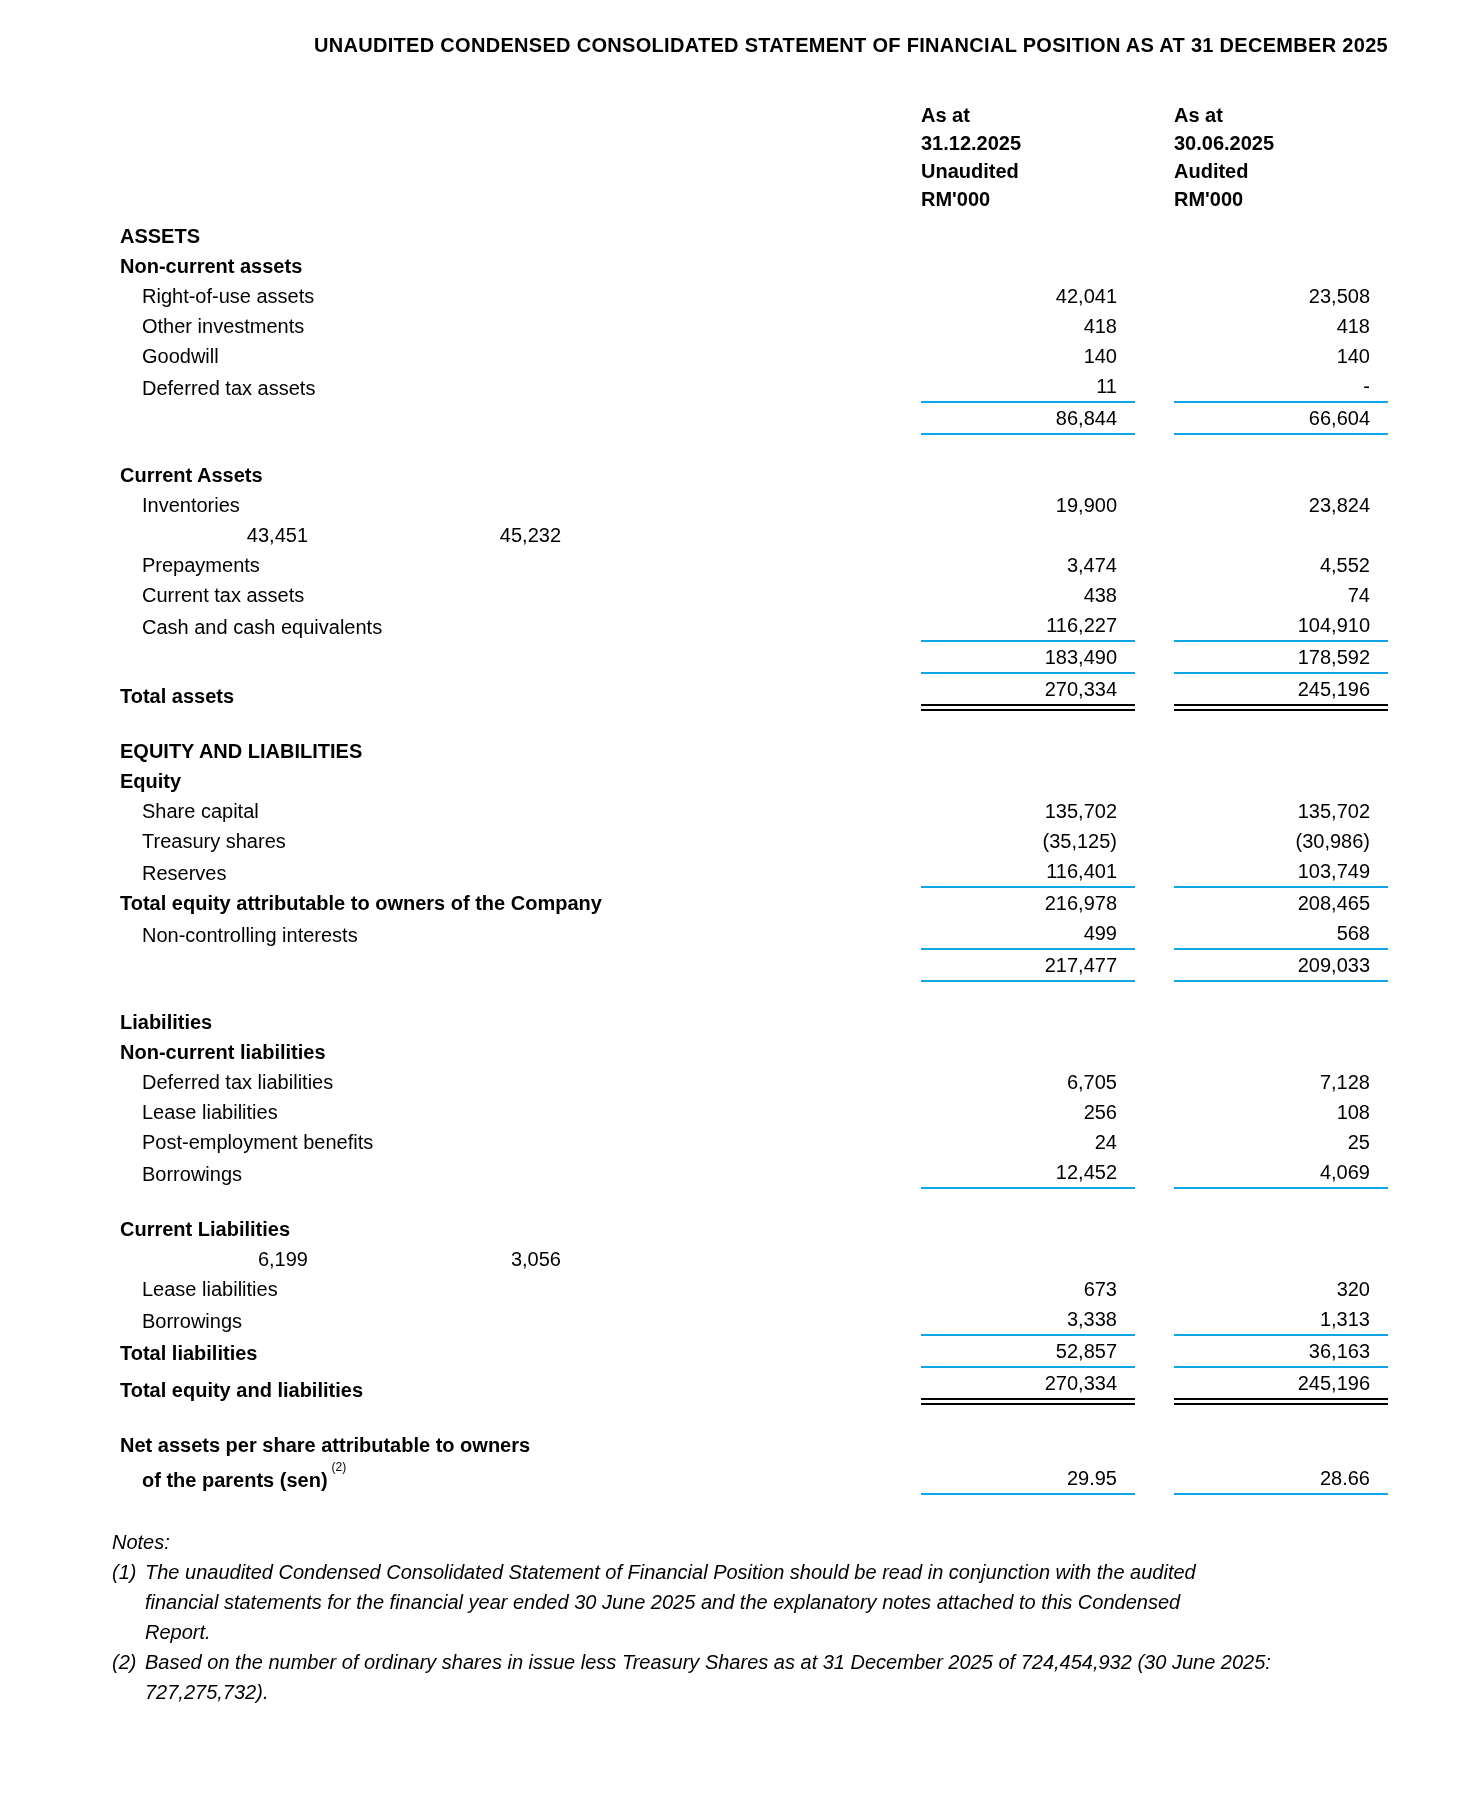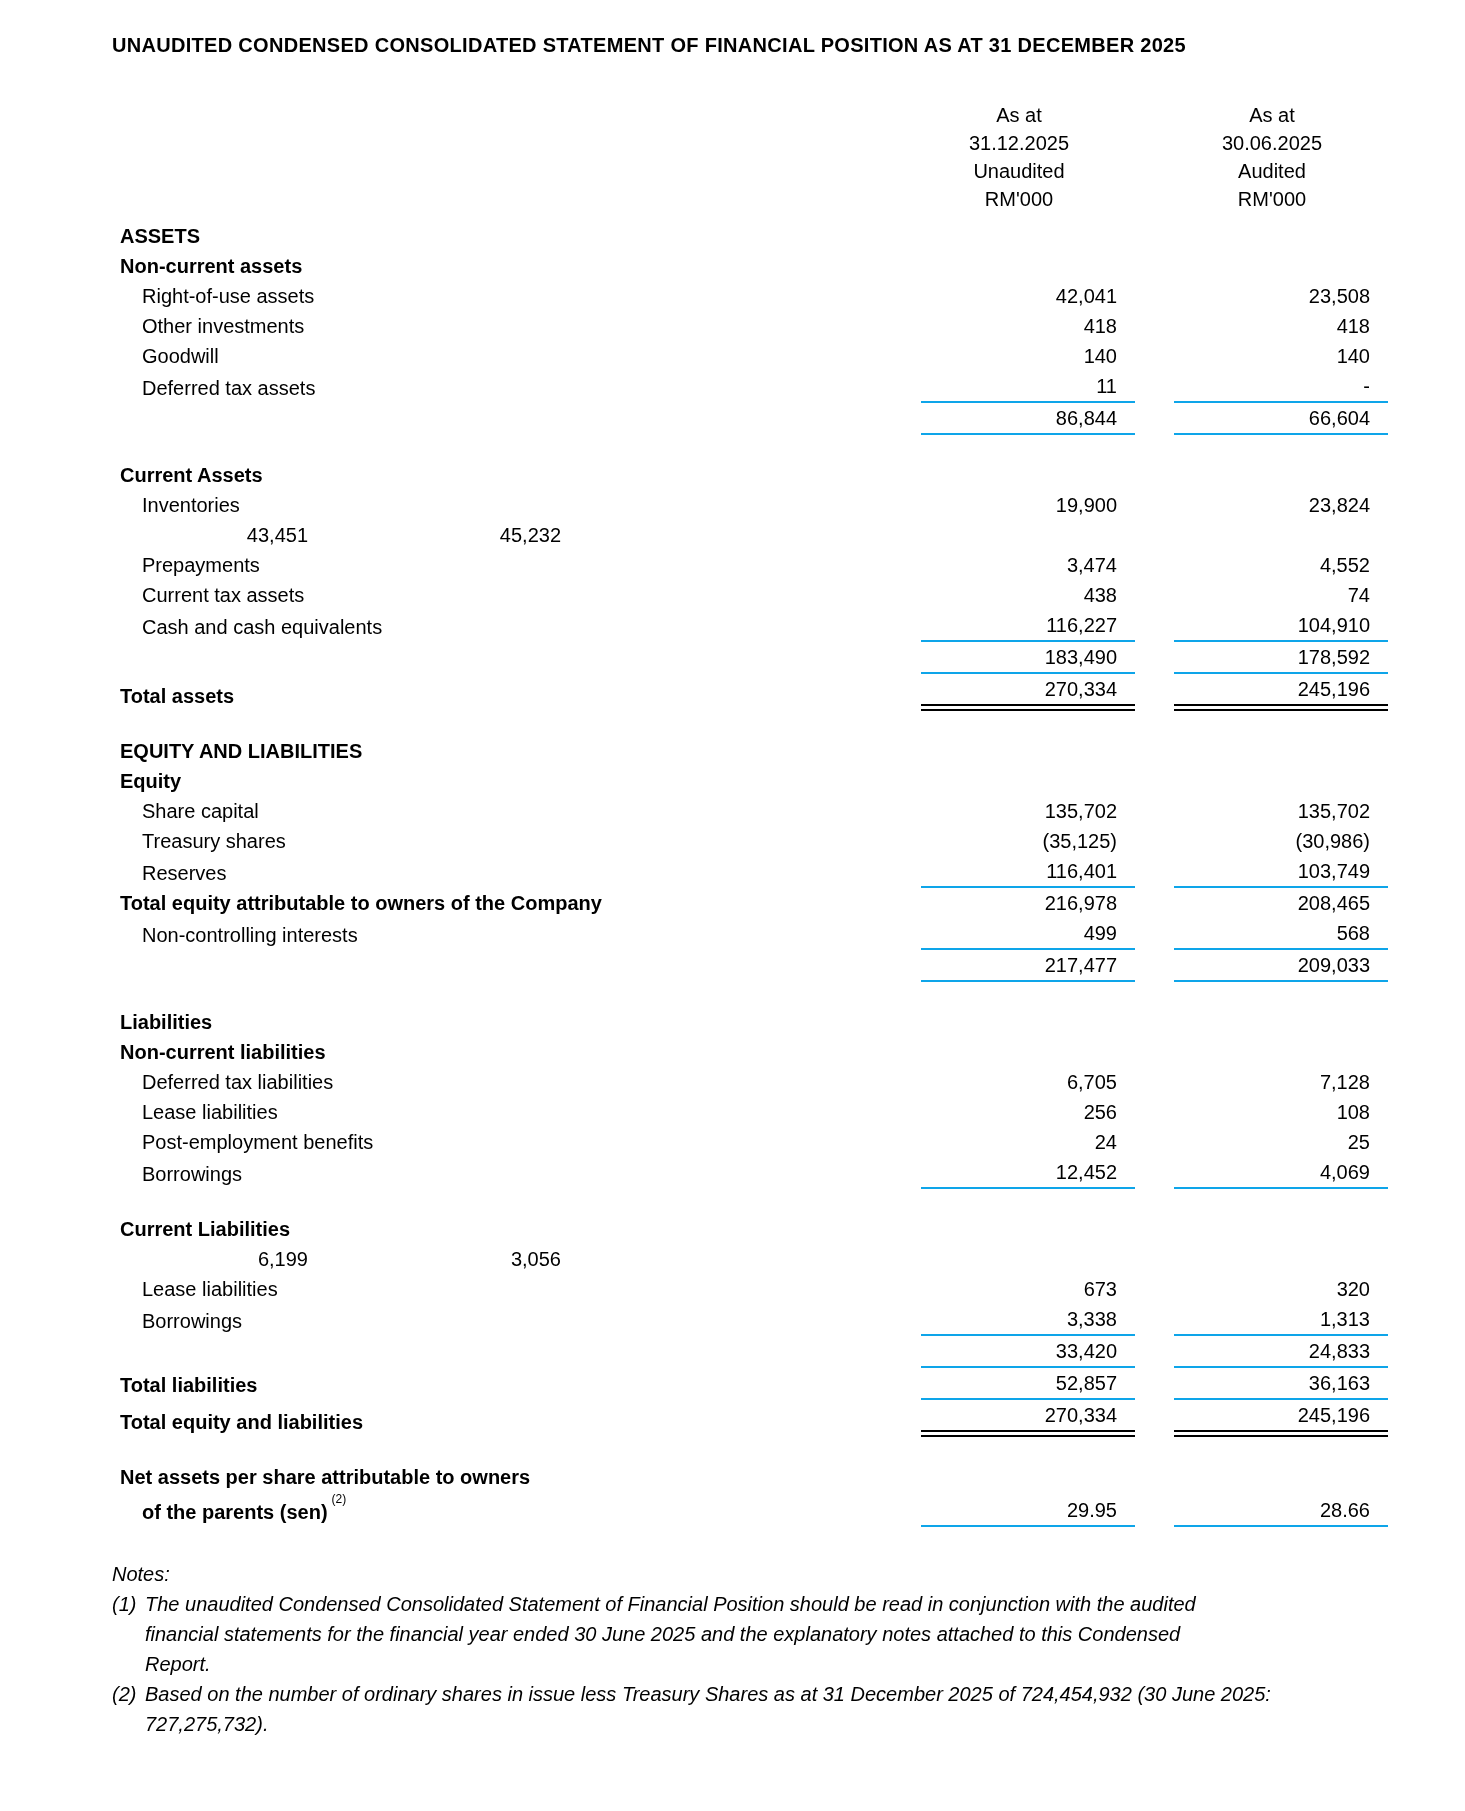--- a/index.html
+++ b/index.html
@@ -14,30 +14,31 @@
     box-sizing:border-box;
   }
   .content { padding:33px 77px 0 112px; }
 
   .title {
     font-size:20px;
     font-weight:bold;
     letter-spacing:0.3px;
     line-height:24px;
     white-space:nowrap;
+    text-align:right;
   }
 
   .headers { display:flex; margin-top:44px; margin-bottom:8px; }
   .headers .hspacer { flex:1; }
   .hcell {
     width:214px;
     box-sizing:border-box;
-    text-align:center;
+    text-align:left;
     padding-right:18px;
-    font-weight:normal;
+    font-weight:bold;
     font-size:20px;
     line-height:28px;
   }
   .hcell.second { margin-left:39px; }
 
   .row { display:flex; align-items:flex-end; min-height:30px; }
   .lbl { flex:1; font-size:20px; line-height:30px; }
   .ind0 { padding-left:8px; }
   .ind1 { padding-left:30px; }
   .row.section .lbl, .row.total .lbl { font-weight:bold; }
@@ -257,25 +258,20 @@
         <div class="row item">
           <div class="lbl ind1">Lease liabilities</div>
           <div class="val first">673</div>
           <div class="val second">320</div>
         </div>
         <div class="row item">
           <div class="lbl ind1">Borrowings</div>
           <div class="val first rule-single">3,338</div>
           <div class="val second rule-single">1,313</div>
         </div>
-        <div class="row subtotal">
-          <div class="lbl ind0"></div>
-          <div class="val first rule-single">33,420</div>
-          <div class="val second rule-single">24,833</div>
-        </div>
         <div class="row total">
           <div class="lbl ind0">Total liabilities</div>
           <div class="val first rule-single">52,857</div>
           <div class="val second rule-single">36,163</div>
         </div>
         <div class="row total">
           <div class="lbl ind0">Total equity and liabilities</div>
           <div class="val first rule-double">270,334</div>
           <div class="val second rule-double">245,196</div>
         </div>

